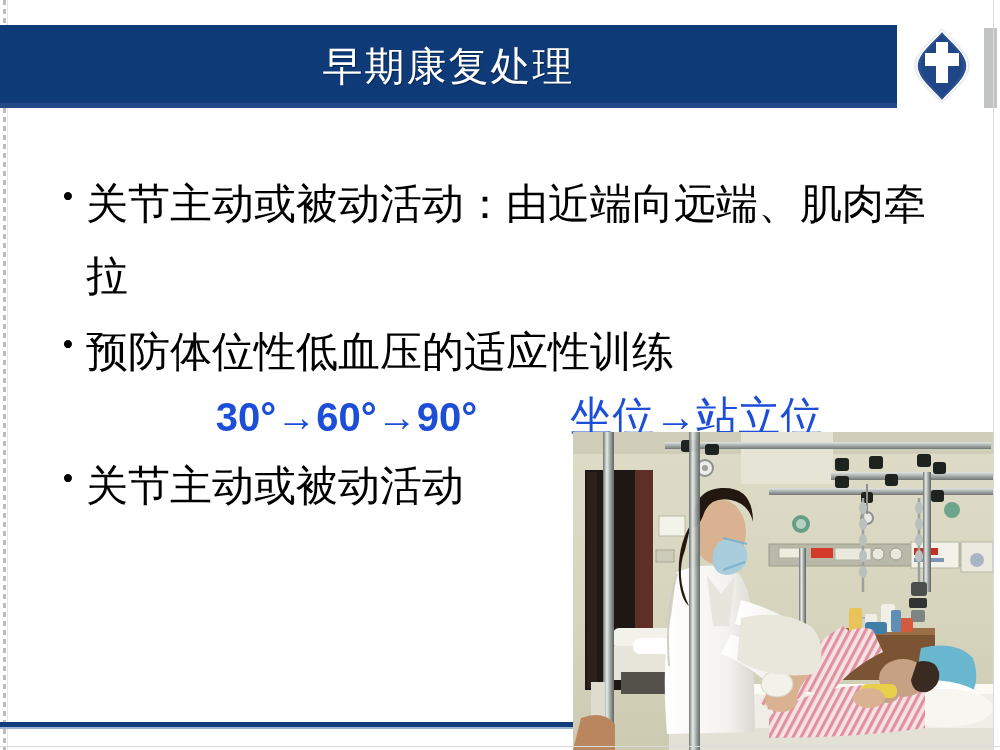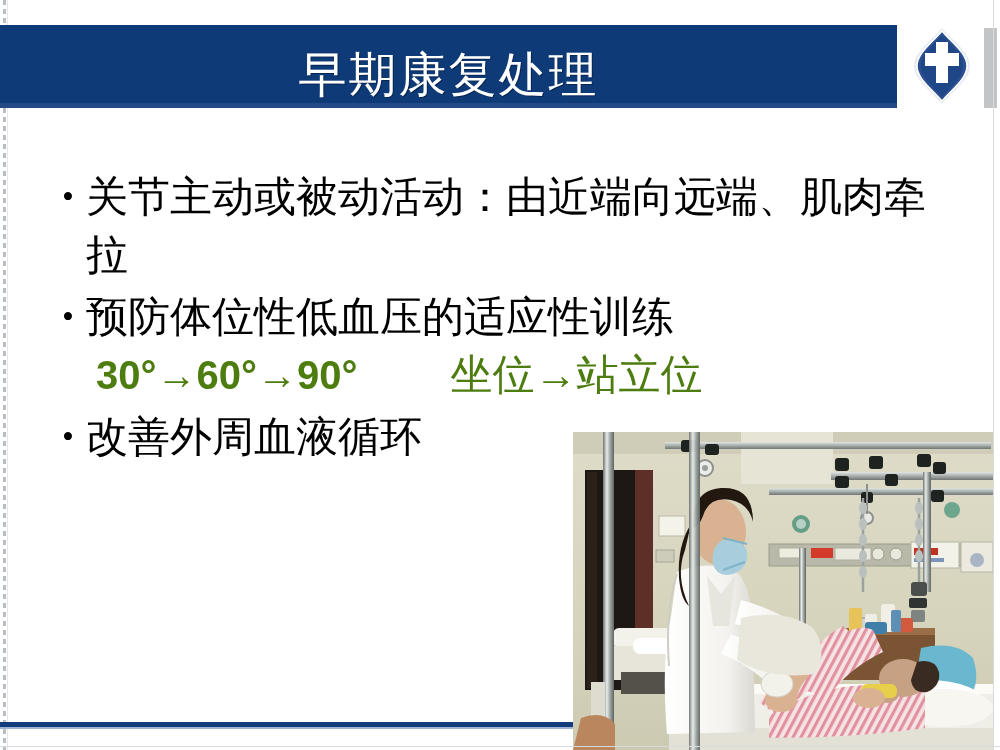--- a/index.html
+++ b/index.html
@@ -64,26 +64,25 @@
     position: absolute;
     left: 0px;
     top: 25px;
     width: 897px;
     height: 83px;
     display: flex;
     align-items: center;
     justify-content: center;
     color: #ffffff;
     font-family: "Liberation Serif", "DejaVu Serif", serif;
-    font-size: 48px;
+    font-size: 40px;
     line-height: 1;
     letter-spacing: 2px;
     white-space: nowrap;
     text-shadow: 1px 1px 0 #06254f;
-    margin-top: 8px;
   }
 
   
   #logo {
     position: absolute;
     left: 912px;
     top: 26px;
     width: 60px;
     height: 80px;
   }
@@ -129,28 +128,29 @@
     line-height: 58px;
     text-align: left;
     padding-left: 10px;
     box-sizing: border-box;
   }
   .bullet-text {
     flex: 1 1 auto;
     color: #000000;
     font-family: "Liberation Serif", "DejaVu Serif", serif;
     font-size: 42px;
-    line-height: 58px;
+    line-height: 72px;
   }
   .sub-line {
-    color: #4d7c0f;
+    color: #1d4ed8;
     font-family: "Liberation Serif", "DejaVu Serif", serif;
     font-size: 42px;
     line-height: 58px;
     padding-left: 44px;
+    text-align: center;
   }
   .sub-line.indented {
     padding-left: 76px;
   }
   .sub-line .ascii {
     font-family: "Liberation Sans", "DejaVu Sans", sans-serif;
     font-weight: bold;
     font-size: 40px;
   }
   .sub-line .gap {
@@ -237,21 +237,21 @@
       <div class="sub-line">
         <span class="ascii">30°→60°→90°</span>
         <span class="gap"></span>
         <span>坐位→站立位</span>
       </div>
     </div>
 
     <div class="bullet-block">
       <div class="bullet-line">
         <span class="bullet-dot">•</span>
-        <span class="bullet-text">改善外周血液循环</span>
+        <span class="bullet-text">关节主动或被动活动</span>
       </div>
     </div>
 
   </div>
 
   <div id="photo">
     <svg width="420" height="318" viewBox="0 0 420 318">
       <defs>
         <linearGradient id="wall" x1="0" y1="0" x2="0" y2="1">
           <stop offset="0%" stop-color="#dedcc8"></stop>

